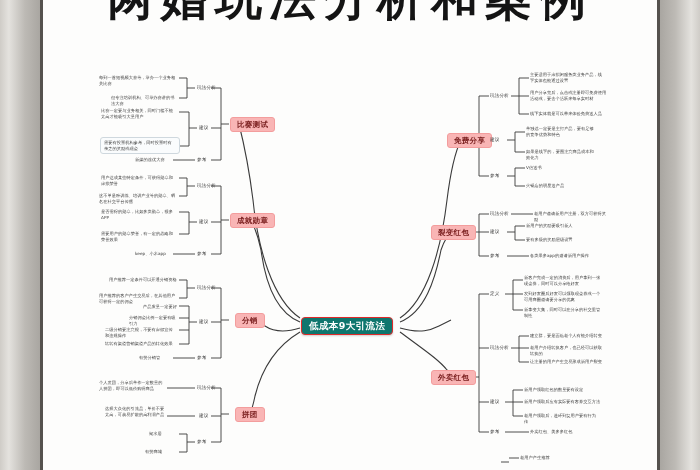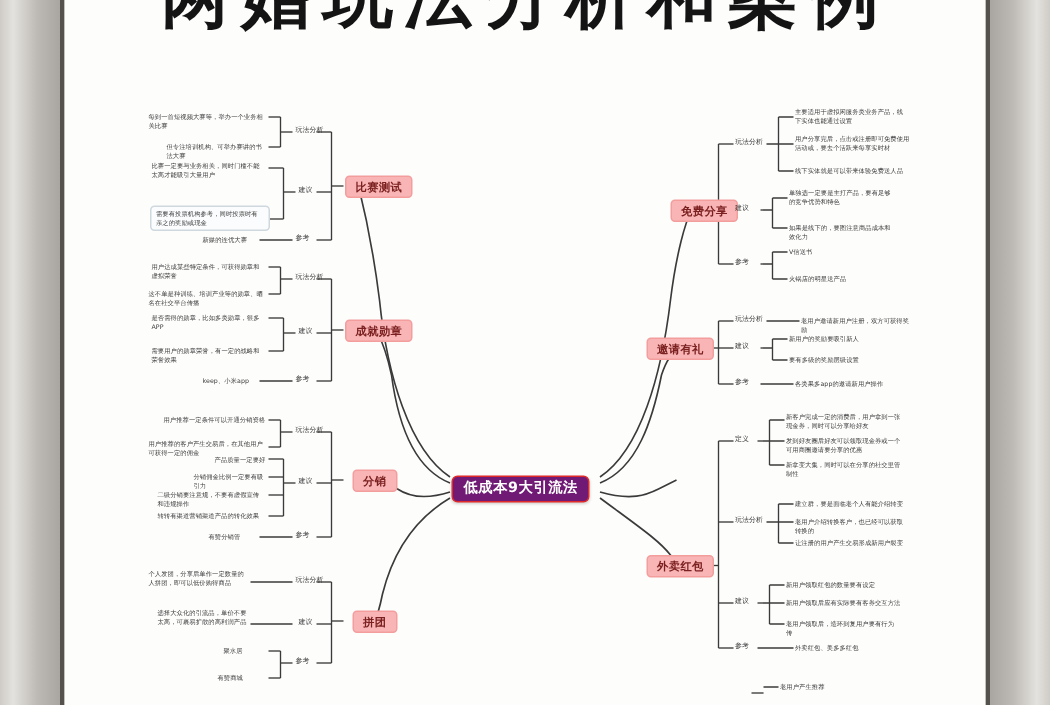--- a/index.html
+++ b/index.html
@@ -37,21 +37,21 @@
     white-space:nowrap;
     font-family:"DejaVu Sans",sans-serif;
   }
 
   
   .wires{position:absolute;left:0;top:0;width:614px;height:470px;}
 
   
   .center-node{
     position:absolute;
-    background:#701a75;border:1px solid #e02a2a;border-radius:4px;
+    background:#0f766e;border:1px solid #e02a2a;border-radius:4px;
     color:#ffffff;font-weight:bold;
     font-size:9.5px;line-height:16px;height:16px;
     padding:0 7px;white-space:nowrap;
     letter-spacing:.4px;
     box-shadow:0 1px 2px rgba(0,0,0,.18);
     font-family:"DejaVu Sans",sans-serif;
     text-align:center;
   }
   .branch-node{
     position:absolute;
@@ -233,21 +233,21 @@
     </svg>
 
     <div class="center-node" style="left:258px;top:317px;">低成本9大引流法</div>
 
     <div class="branch-node" style="left:187px;top:117px;">比赛测试</div>
     <div class="branch-node" style="left:187px;top:213px;">成就勋章</div>
     <div class="branch-node" style="left:192px;top:313px;">分销</div>
     <div class="branch-node" style="left:192px;top:407px;">拼团</div>
 
     <div class="branch-node" style="left:404px;top:133px;">免费分享</div>
-    <div class="branch-node" style="left:388px;top:225px;">邀请有礼</div>
+    <div class="branch-node" style="left:388px;top:225px;">裂变红包</div>
     <div class="branch-node" style="left:388px;top:370px;">外卖红包</div>
 
     <div class="sub-label" style="left:154px;top:85px;">玩法分析</div>
     <div class="sub-label" style="left:156px;top:125px;">建议</div>
     <div class="sub-label" style="left:154px;top:157px;">参考</div>
 
     <div class="leaf leftside" style="left:56px;top:75px;width:78px;">每到一首短视频大赛等，举办一个业务相关比赛</div>
     <div class="leaf leftside" style="left:68px;top:95px;width:66px;">但专注培训机构、可举办赛讲的书法大赛</div>
     <div class="leaf leftside" style="left:58px;top:108px;width:76px;">比赛一定要与业务相关，同时门槛不能太高才能吸引大量用户</div>
     <div class="leaf leftside boxed" style="left:57px;top:137px;width:72px;">需要有投票机构参考，同时投票时有亲之的奖励或现金</div>

